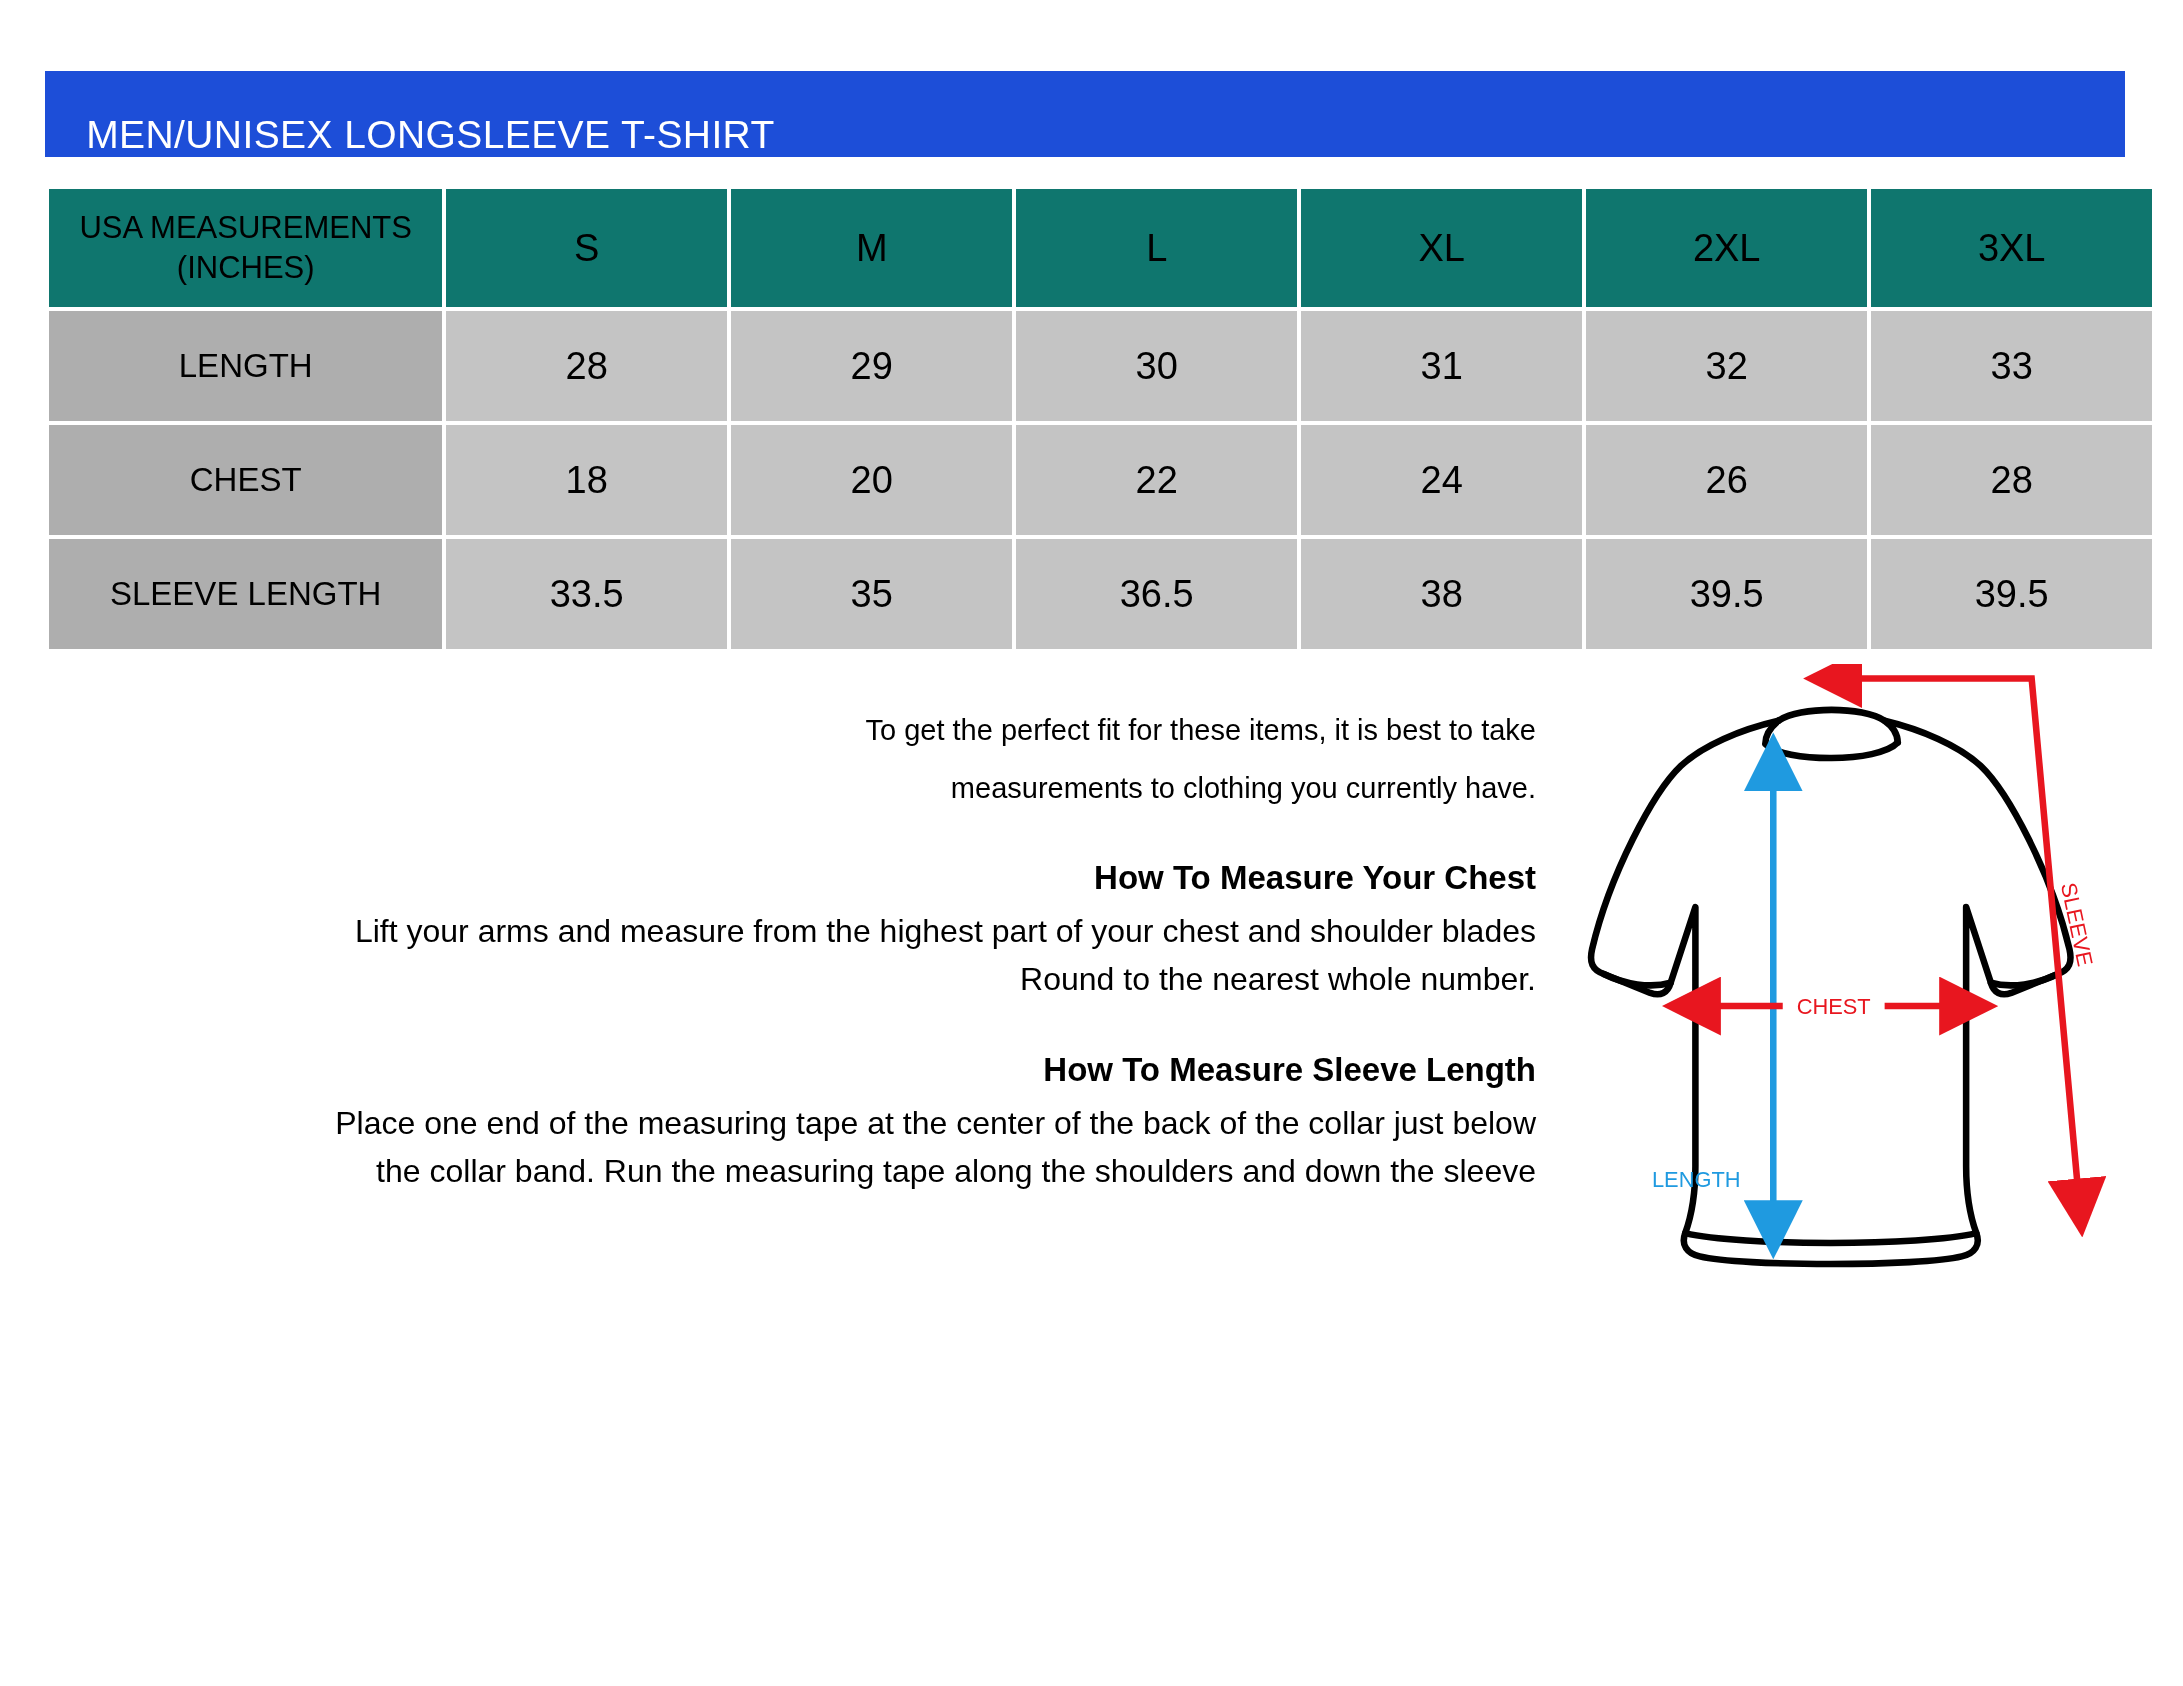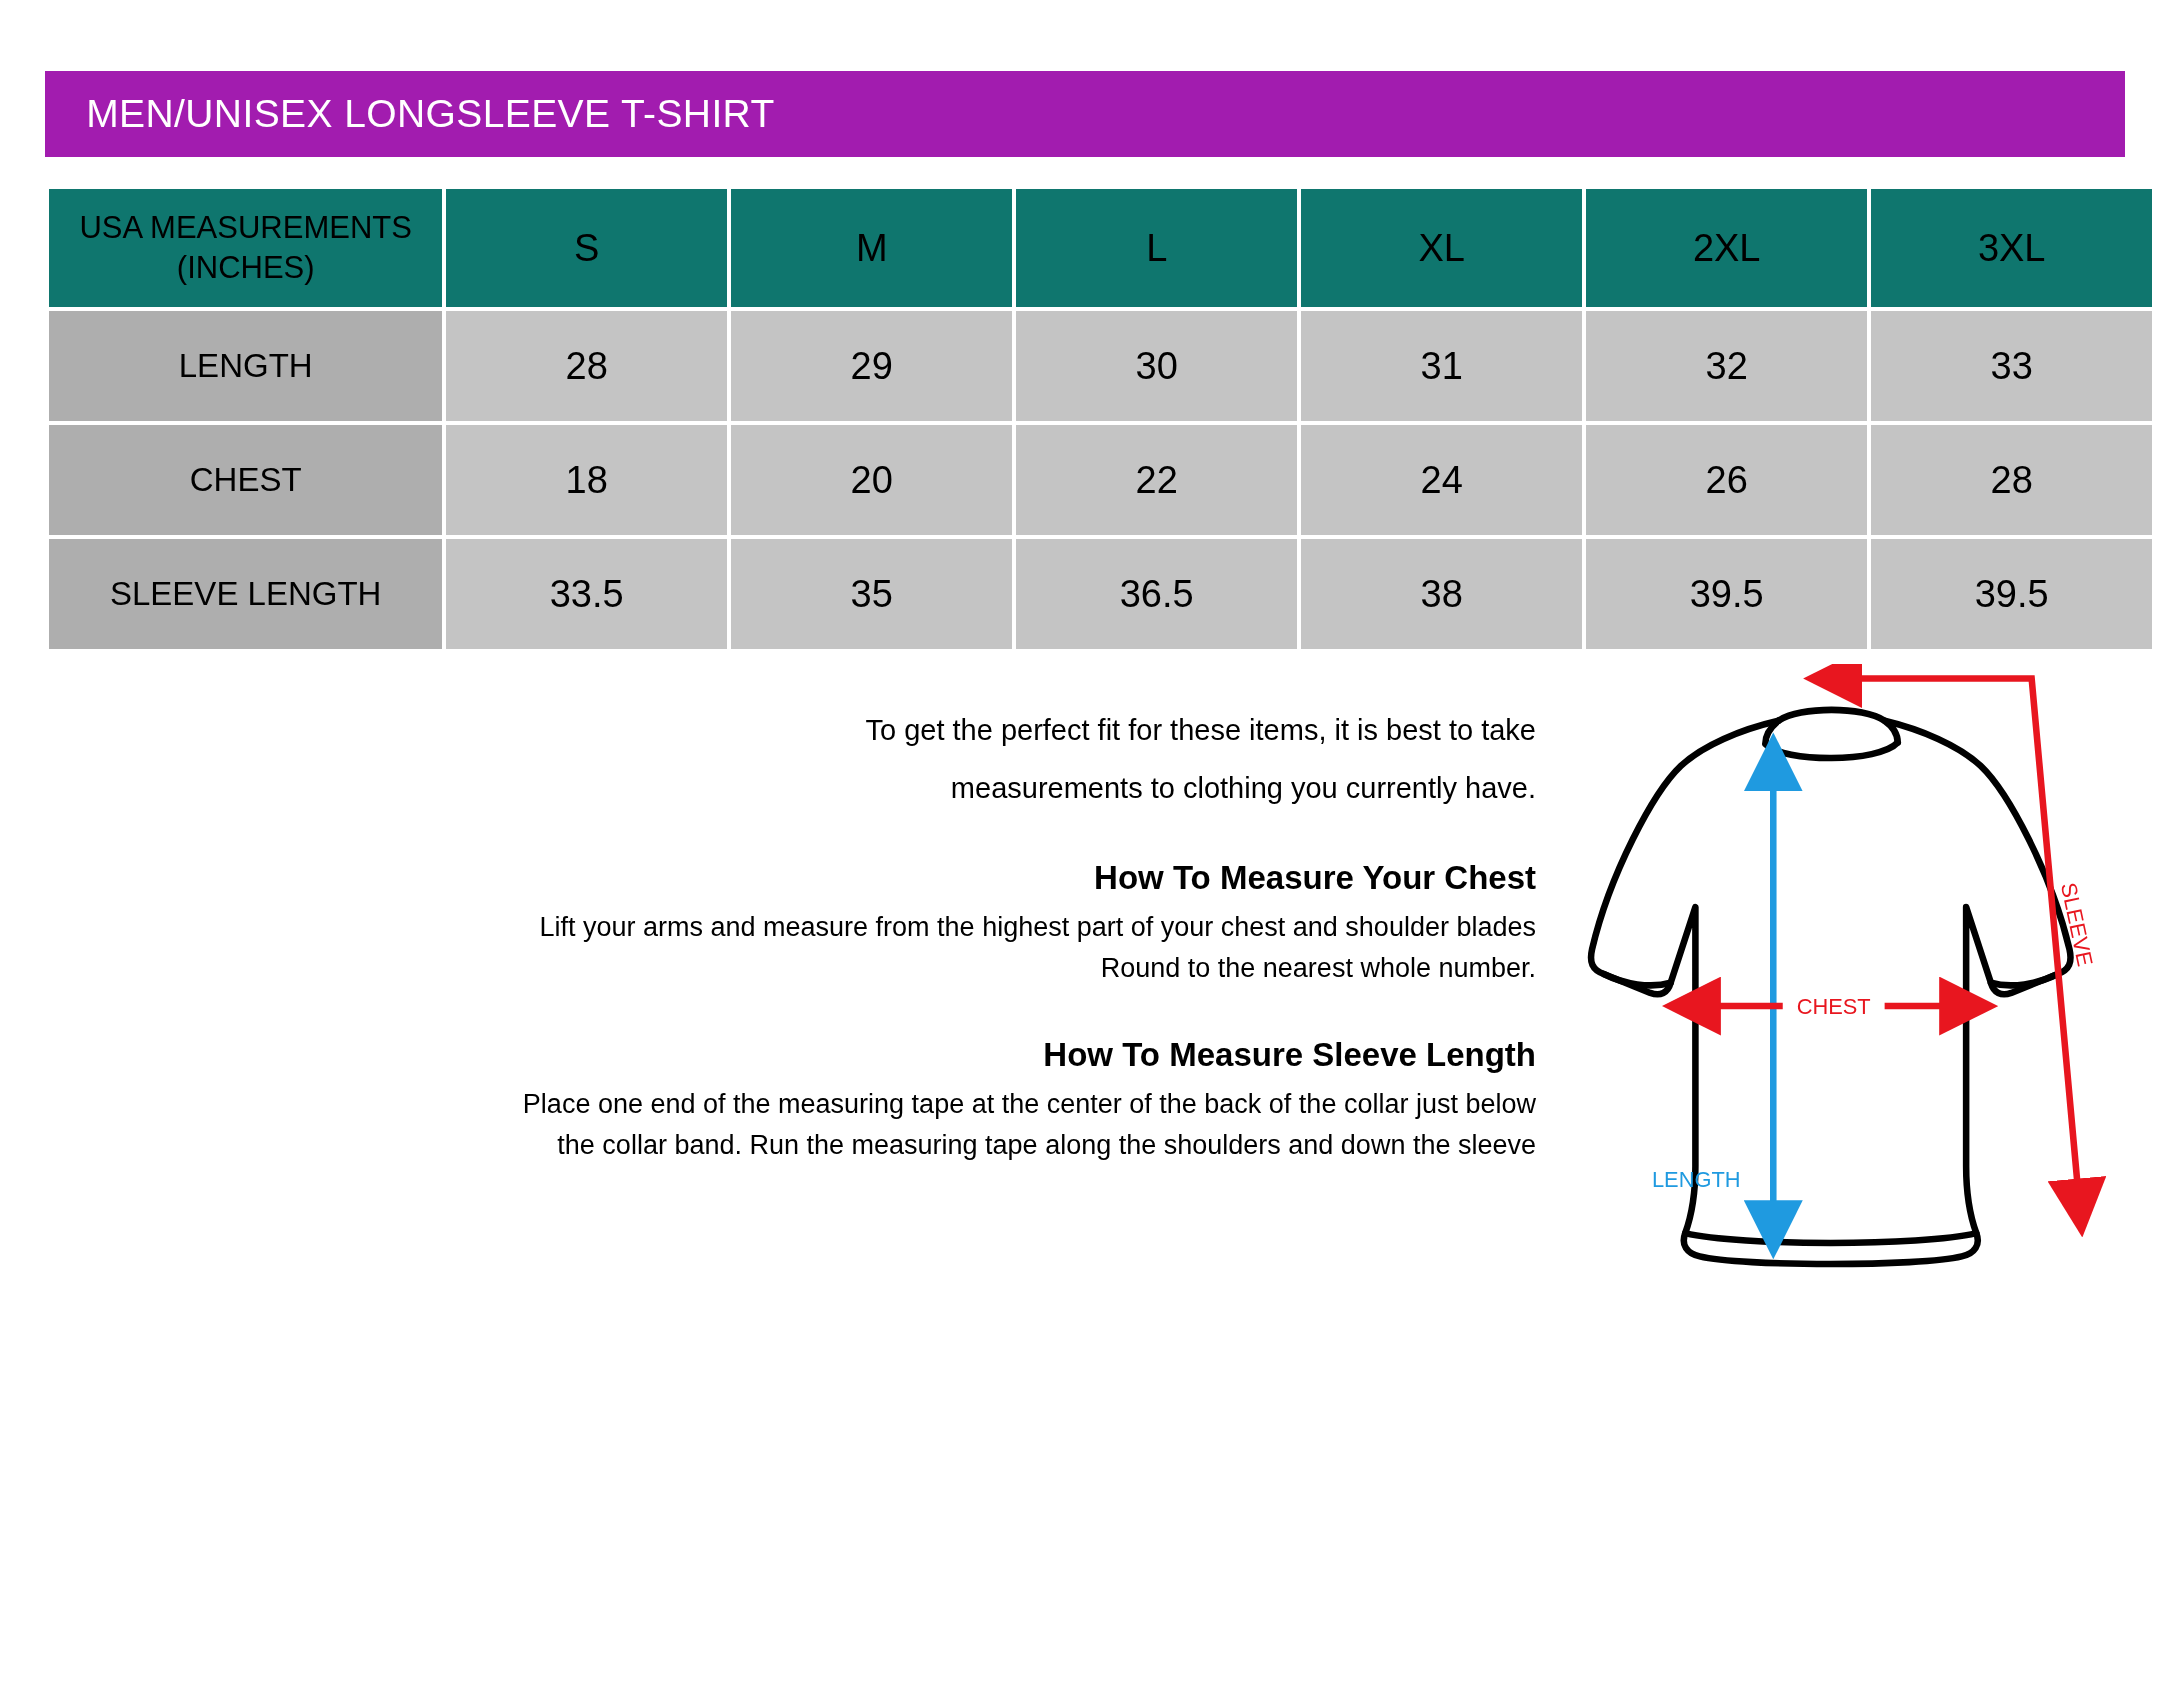--- a/index.html
+++ b/index.html
@@ -23,23 +23,23 @@
     box-sizing: border-box;
     padding: 0 51px;
   }
 
   
   .title-bar {
     margin-top: 71px;
     margin-left: -5.8px;
     width: 2080px;
     height: 86px;
-    background: #a21caf;
+    background: #1d4ed8;
     display: flex;
-    align-items: center;
+    align-items: flex-end;
   }
   .title-bar .title-text {
     color: #ffffff;
     font-size: 39px;
     letter-spacing: 0.4px;
     padding-left: 41px;
     font-weight: 400;
     white-space: nowrap;
   }
 
@@ -97,21 +97,21 @@
     line-height: 1.55;
     margin-top: 13px;
   }
   .h2 {
     font-size: 33px;
     font-weight: bold;
     margin-top: 48px;
     margin-bottom: 10.2px;
   }
   .body-text {
-    font-size: 27px;
+    font-size: 32px;
     line-height: 1.5;
     margin-left: 39px;
   }
 
   
   .illus {
     position: absolute;
     right: -8.7px;
     top: -31px;
     width: 619px;

